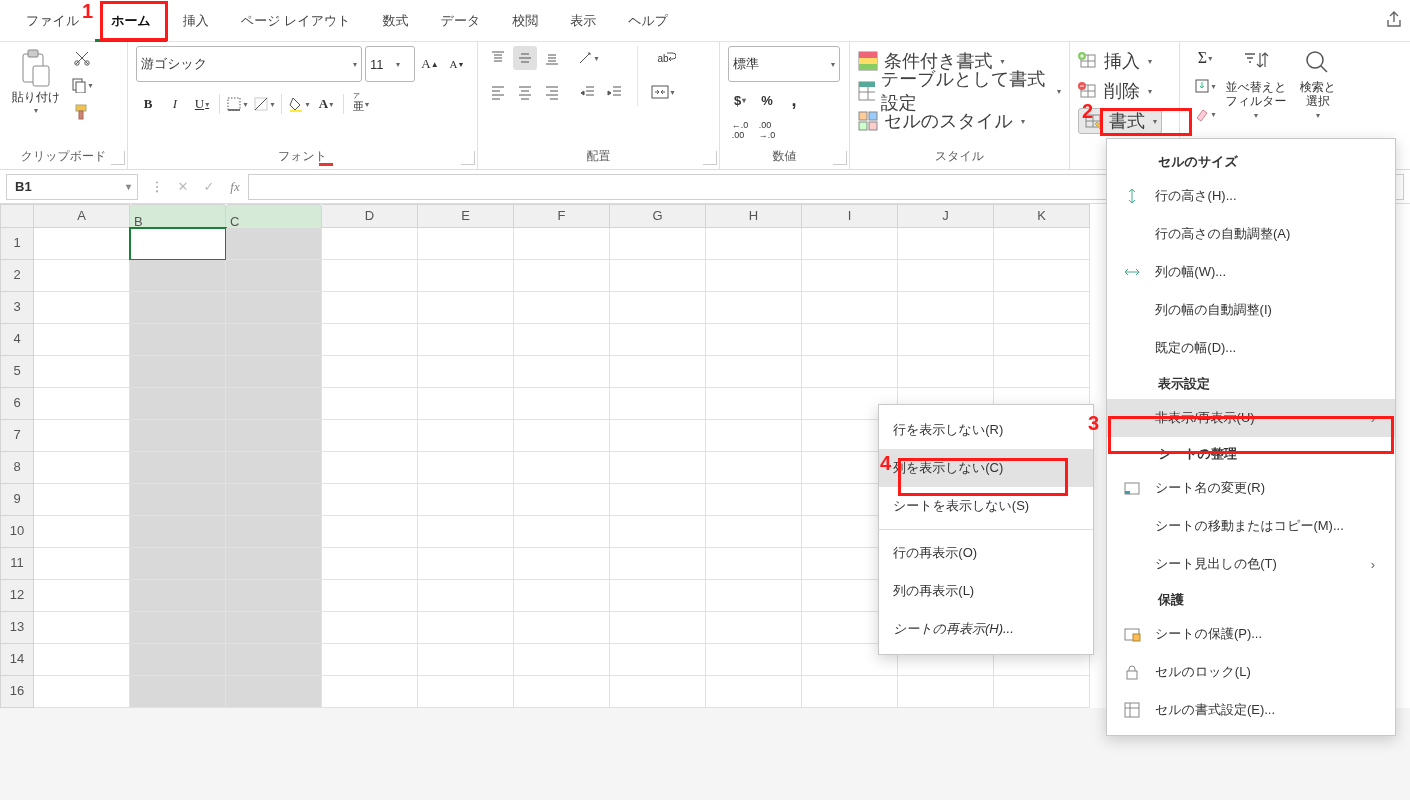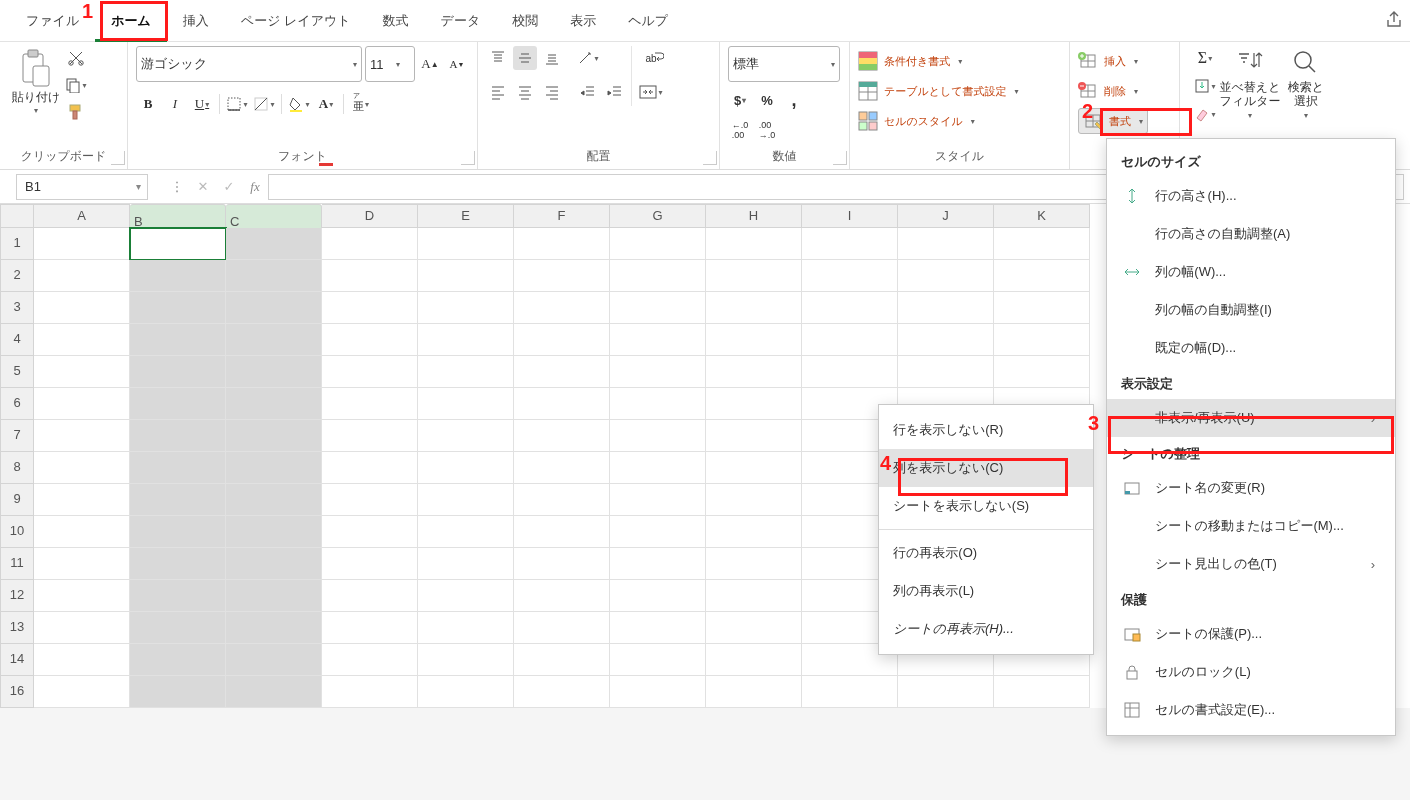--- a/index.html
+++ b/index.html
@@ -6,55 +6,55 @@
 body{background:#f5f5f5;width:1410px;height:800px;position:relative;overflow:hidden;}
 
 .tabs{display:flex;align-items:center;height:42px;background:#fff;border-bottom:1px solid #e3e3e3;padding:0 10px;position:relative;}
 .tab{padding:0 16px;height:42px;line-height:42px;color:#444;cursor:pointer;}
 .tab.active{color:#111;border-bottom:3px solid #1a7f37;font-weight:600;}
 .share{position:absolute;right:6px;top:10px;}
 
 .ribbon{display:flex;background:#fff;border-bottom:1px solid #dcdcdc;height:128px;}
 .group{border-right:1px solid #e1e1e1;padding:4px 8px 0 8px;display:flex;flex-direction:column;justify-content:space-between;position:relative;}
 .group-label{text-align:center;color:#5a5a5a;font-size:12px;padding:3px 0 4px;}
-.group-body{flex:1;display:flex;align-items:flex-start;gap:0;}
+.group-body{flex:1;display:flex;align-items:flex-start;gap:6px;}
 .col{display:flex;flex-direction:column;gap:3px;}
 .row{display:flex;gap:3px;align-items:center;}
 .btn{min-width:24px;height:24px;display:flex;align-items:center;justify-content:center;border:1px solid transparent;border-radius:3px;cursor:pointer;background:transparent;}
 .btn.drop::after{content:"▾";font-size:8px;margin-left:1px;color:#666;}
 .sel{border:1px solid #b6b6b6;background:#fff;height:36px;display:flex;align-items:center;padding:0 4px;border-radius:3px;}
 .sel input{border:none;outline:none;width:100%;background:transparent;}
 .big{width:56px;display:flex;flex-direction:column;align-items:center;gap:2px;padding-top:2px;}
 .big .lbl{font-size:12px;text-align:center;line-height:1.2;}
 .launcher{position:absolute;right:2px;bottom:4px;width:14px;height:14px;border:1px solid #aaa;border-top:none;border-left:none;opacity:.6;}
-.txt{font-size:11px;color:#c2410c;}
+.txt{font-size:18px;color:#404040;}
 .style-row{display:flex;align-items:center;gap:6px;height:26px;}
 
 .fbar{display:flex;align-items:center;height:34px;background:#fff;border-bottom:1px solid #ddd;}
-.namebox{width:132px;border:1px solid #cfcfcf;margin:4px 16px;height:26px;display:flex;align-items:center;padding:0 8px;background:#fff;position:relative;}
+.namebox{width:132px;border:1px solid #cfcfcf;margin:4px 6px;height:26px;display:flex;align-items:center;padding:0 8px;background:#fff;position:relative;font-weight:bold;}
 .namebox::after{content:"▾";position:absolute;right:6px;color:#888;font-size:10px;}
 .fx-btn{width:26px;height:26px;display:flex;align-items:center;justify-content:center;color:#888;}
 .fx-input{flex:1;border:1px solid #cfcfcf;height:26px;margin:4px 6px 4px 0;background:#fff;}
 
 .grid{position:relative;background:#fff;}
 .cols{display:flex;height:24px;}
 .corner{width:34px;border:1px solid #d4d4d4;background:#f0f0f0;}
 .colh{width:96px;border:1px solid #d4d4d4;border-left:none;background:#f0f0f0;text-align:center;line-height:22px;color:#555;}
 .colh.sel{background:#d6ead8;}
 .rows{display:flex;flex-direction:column;}
 .rw{display:flex;height:32px;}
 .rowh{width:34px;border:1px solid #d4d4d4;border-top:none;background:#f0f0f0;text-align:center;line-height:30px;color:#555;}
 .cell{width:96px;border:1px solid #e1e1e1;border-top:none;border-left:none;background:#fff;}
 .cell.selcol{background:#d9d9d9;}
 .cell.active{background:#fff;outline:2px solid #1a7f37;outline-offset:-1px;}
 
 .menu{position:absolute;background:#fff;border:1px solid #c8c8c8;box-shadow:0 4px 14px rgba(0,0,0,.18);padding:6px 0;}
 .menu .mi{height:38px;display:flex;align-items:center;padding:0 20px 0 14px;gap:12px;cursor:pointer;}
 .menu .mi.dis{color:#aaa;cursor:default;font-style:italic;}
-.menu .mh{font-weight:700;padding:8px 14px 6px;color:#333;}
+.menu .mh{font-weight:700;padding:8px 14px 6px;color:#333;margin-left:37px;}
 .menu .mi .ic{width:22px;height:22px;display:flex;align-items:center;justify-content:center;}
 .menu .mi .arrow{margin-left:auto;color:#666;}
 .format-menu{left:1106px;top:138px;width:290px;}
 .sub-menu{left:878px;top:404px;width:216px;}
 .mi.hl{background:#e2e2e2;}
 
 .ann{position:absolute;border:3px solid #ff1a1a;pointer-events:none;}
 .num{position:absolute;color:#ff1a1a;font-weight:700;font-size:20px;pointer-events:none;}
 svg{display:block;}
 </style>

